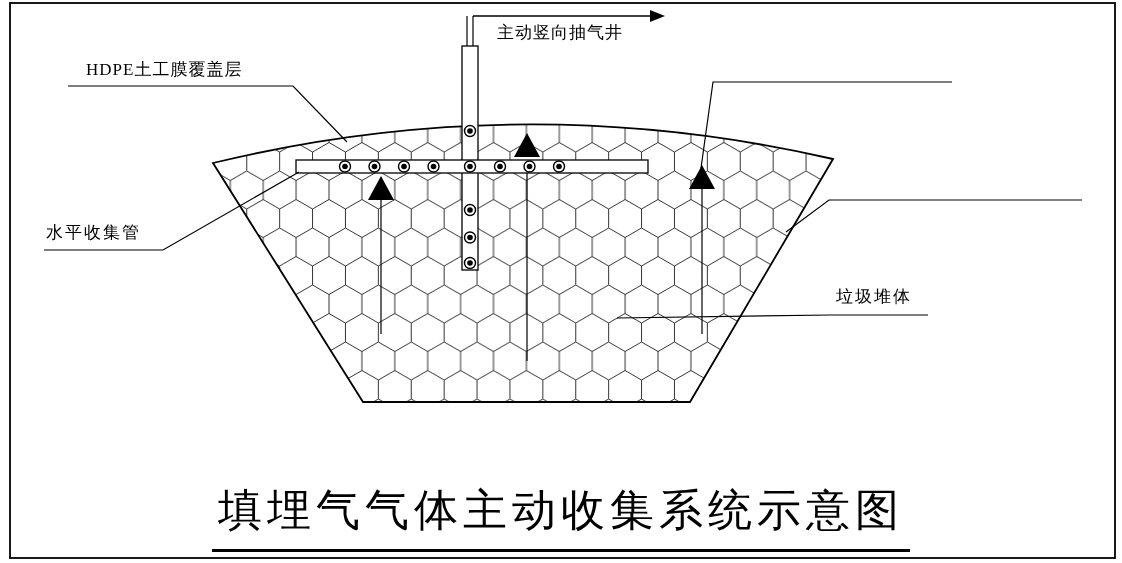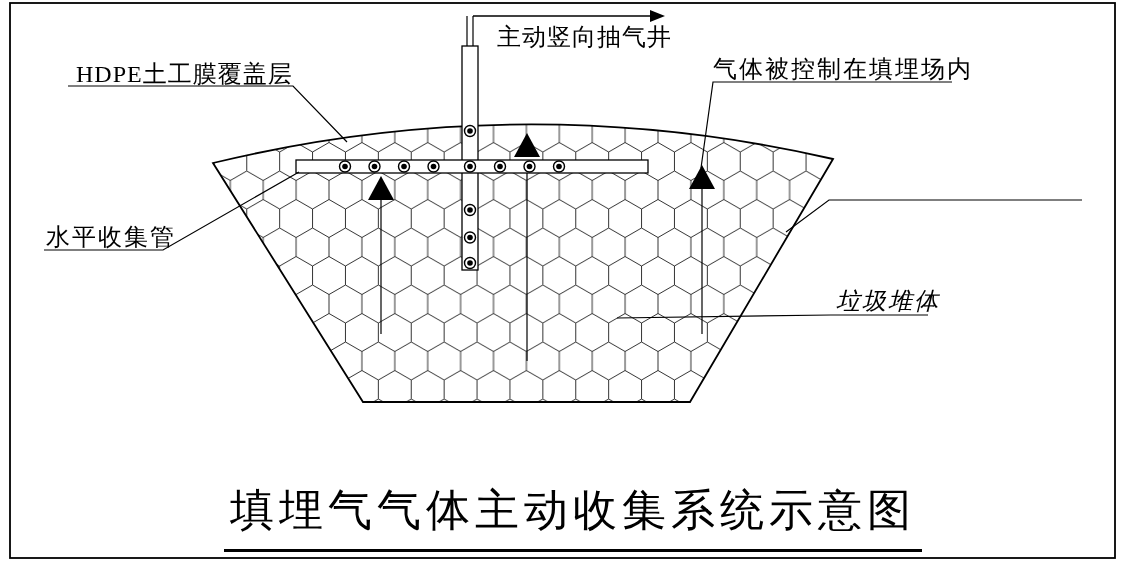--- a/index.html
+++ b/index.html
@@ -8,42 +8,41 @@
     width:1122px;height:563px;
     background:#ffffff;
     overflow:hidden;
     font-family:"Liberation Serif","DejaVu Serif",serif;
     color:#000;
   }
   .stage svg{position:absolute;left:0;top:0;}
   .label{
     position:absolute;
     white-space:nowrap;
-    font-size:24px;
+    font-size:17px;
     color:#000;
     letter-spacing:1px;
     line-height:1.1;
   }
   .label-well{left:497px;top:24px;}
-  .label-cover{left:76px;top:61px;}
+  .label-cover{left:86px;top:61px;}
   .label-gas{left:713px;top:56px;letter-spacing:2px;}
   .label-liner{left:831px;top:174px;}
   .label-hpipe{left:46px;top:224px;letter-spacing:2px;text-align:center;}
-  .label-waste{left:836px;top:288px;letter-spacing:2px;font-style:italic;}
+  .label-waste{left:836px;top:288px;letter-spacing:2px;}
   .title{
     position:absolute;
     top:481px;
     left:50%;
     transform:translateX(-50%);
     font-size:44px;
     letter-spacing:5px;
     white-space:nowrap;
     border-bottom:3px solid #000;
     padding:0 6px 9px 6px;
-    margin-left:12px;
   }
 </style>
 </head>
 <body>
 
 <div class="stage">
 
   <svg width="1122" height="563" viewBox="0 0 1122 563">
 
     <defs>
@@ -120,21 +119,20 @@
       <polyline points="1082,200 829,200 786,232"></polyline>
       <polyline points="44,250 163,250 299,172"></polyline>
       <polyline points="928,315 831,315 617,318"></polyline>
     </g>
   </svg>
 
   <div class="label label-well">主动竖向抽气井</div>
 
   <div class="label label-cover">HDPE土工膜覆盖层</div>
 
-  <div class="label label-gas">气体被控制在填埋场内</div>
 
 
   <div class="label label-hpipe">水平收集管</div>
 
   <div class="label label-waste">垃圾堆体</div>
 
   <div class="title">填埋气气体主动收集系统示意图</div>
 
 </div>
 

